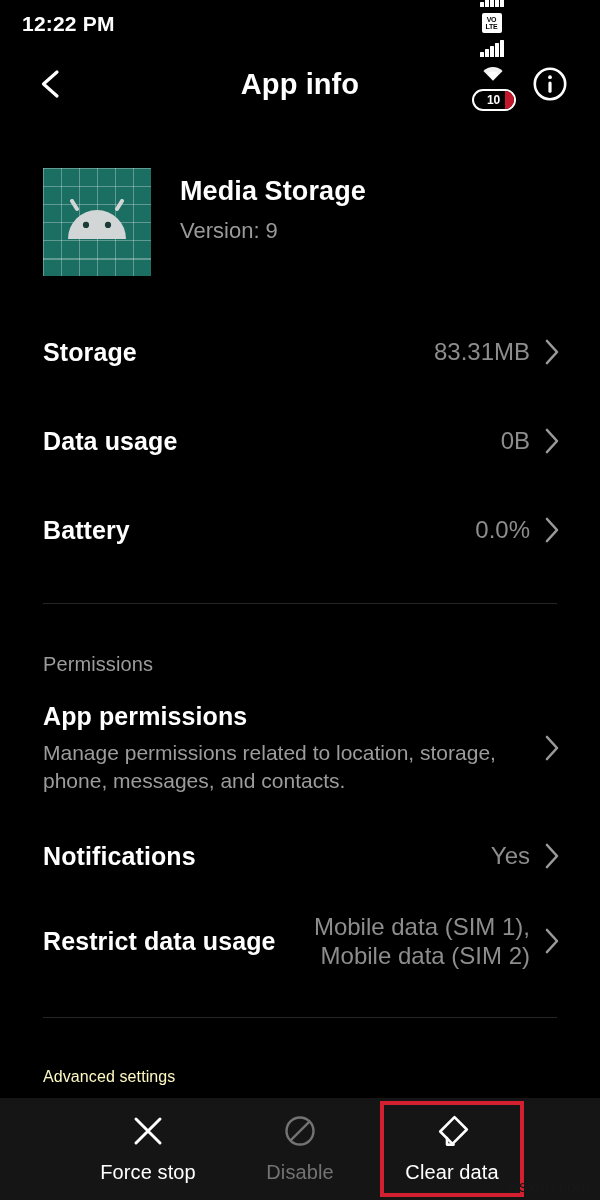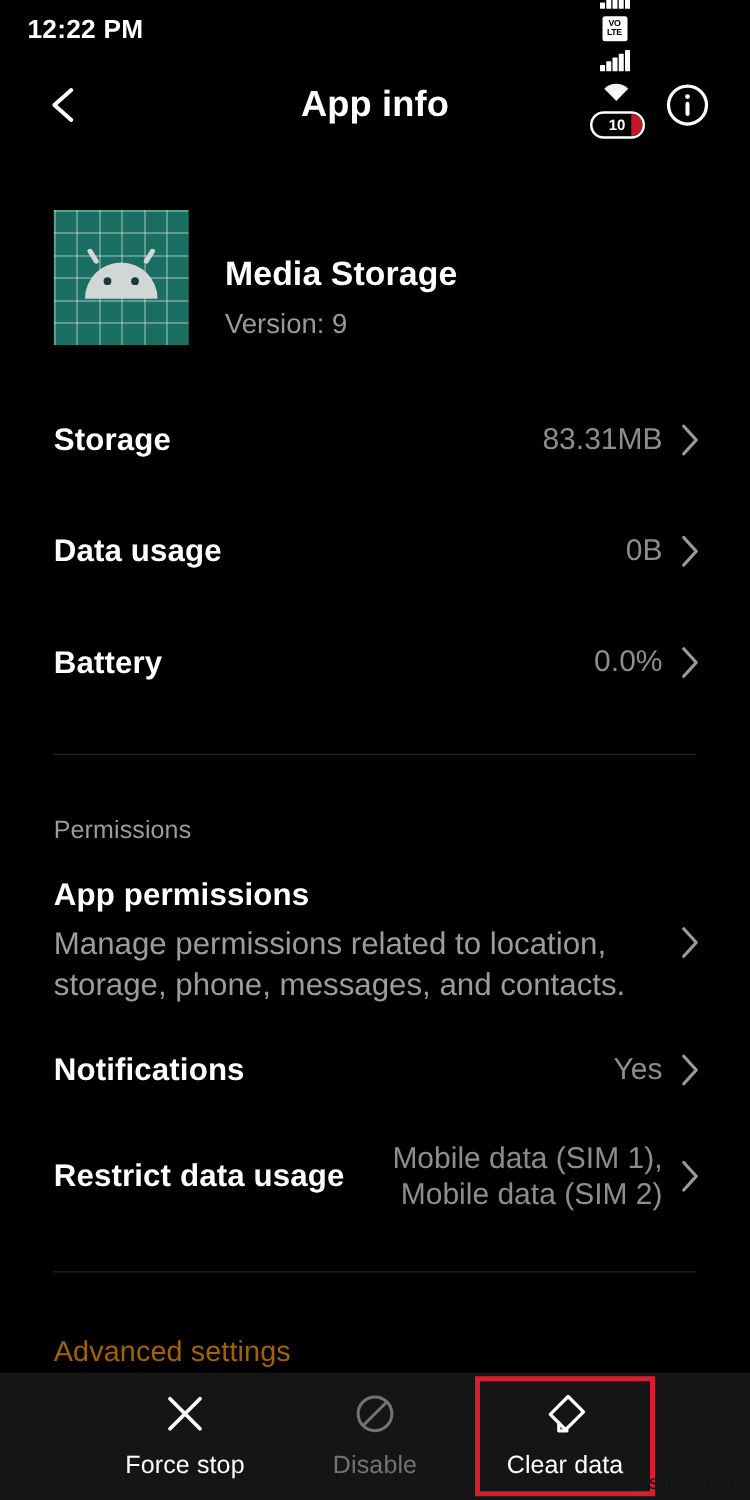--- a/index.html
+++ b/index.html
@@ -77,21 +77,21 @@
     background:#1b6e62; overflow:hidden;
   }
   .app-icon .grid {
     position:absolute; inset:0;
     background-image:
       repeating-linear-gradient(to right, rgba(255,255,255,.30) 0 1.5px, transparent 1.5px 18px),
       repeating-linear-gradient(to bottom, rgba(255,255,255,.30) 0 1.5px, transparent 1.5px 18px);
   }
   .app-icon svg { position:absolute; left:50%; top:50%; transform:translate(-50%,-48%); }
   .app-meta { padding-top:8px; }
-  .app-name { color:#fff; font-size:27px; font-weight:bold; letter-spacing:.1px;margin-top:28px; }
+  .app-name { color:#fff; font-size:27px; font-weight:bold; letter-spacing:.1px; }
   .app-version { color:#9a9a9a; font-size:22px; margin-top:11px; }
 
   
   .row {
     position:absolute; left:43px; right:40px;
     display:flex; align-items:center; justify-content:space-between;
   }
   .row-label { color:#fff; font-size:25px; font-weight:bold; letter-spacing:.1px; }
   .row-right { display:flex; align-items:center; gap:14px; }
   .row-value { color:#8d8d8d; font-size:24px; text-align:right; }
@@ -106,21 +106,21 @@
   .section-label {
     position:absolute; left:43px; color:#9c9c9c; font-size:20px; letter-spacing:.1px;
   }
 
   .block {
     position:absolute; left:43px; right:40px;
     display:flex; align-items:center; justify-content:center; gap:24px;
   }
   .block-text { flex:1; }
   .block-title { color:#fff; font-size:25px; font-weight:bold; letter-spacing:.1px; }
-  .block-desc { color:#9c9c9c; font-size:25px; line-height:1.32; margin-top:8px; max-width:470px; }
+  .block-desc { color:#9c9c9c; font-size:21px; line-height:1.32; margin-top:8px; max-width:470px; }
 
   
   .actionbar {
     position:absolute; left:0; bottom:0; width:600px; height:102px;
     background:#151515;
     display:flex; align-items:center; justify-content:center; gap:12px;
   }
   .action {
     width:140px; height:92px;
     display:flex; flex-direction:column; align-items:center; justify-content:center; gap:13px;
@@ -278,21 +278,21 @@
         <div>Mobile data (SIM 2)</div>
       </div>
       <svg class="chev" width="16" height="26" viewBox="0 0 16 26">
         <path d="M3 2 L13 13 L3 24" fill="none" stroke="#9a9a9a" stroke-width="2.6" stroke-linecap="round" stroke-linejoin="round"></path>
       </svg>
     </div>
   </div>
 
   <div class="divider" style="top:1017px;"></div>
 
-  <div class="section-label" style="top:1068px; font-size:23px; color:#a16207;">Advanced settings</div>
+  <div class="section-label" style="top:1068px; font-size:16px; color:#fef9c3;">Advanced settings</div>
 
   <div class="actionbar">
 
     <div class="action">
       <svg width="34" height="34" viewBox="0 0 34 34">
         <path d="M5 5 L29 29 M29 5 L5 29" stroke="#fff" stroke-width="3" stroke-linecap="round"></path>
       </svg>
       <div class="lbl">Force stop</div>
     </div>
 

